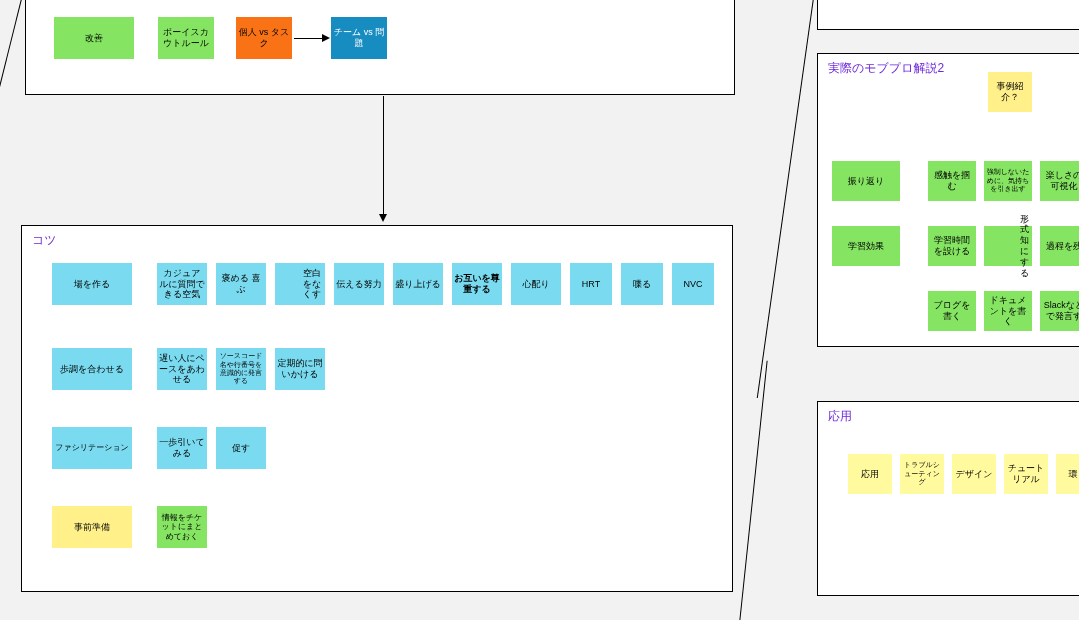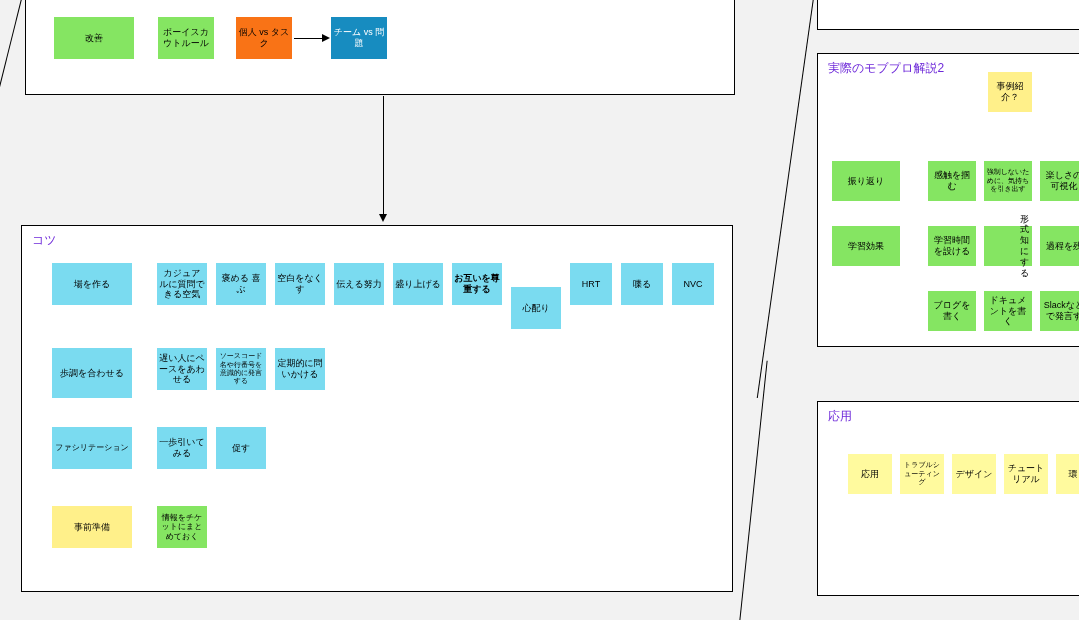--- a/index.html
+++ b/index.html
@@ -85,30 +85,30 @@
 
 <div class="arrow-line" style="left:383px; top:96px; width:1px; height:120px;"></div>
 <div class="arrow-head" style="left:379px; top:214px;"></div>
 
 <div class="frame" style="left:21px; top:225px; width:712px; height:367px;">
   <span class="frame-title">コツ</span>
 
   <div class="note blue" style="left:30px;  top:37px; width:80px; height:42px;">場を作る</div>
   <div class="note blue" style="left:135px; top:37px; width:50px; height:42px;">カジュアルに質問できる空気</div>
   <div class="note blue" style="left:194px; top:37px; width:50px; height:42px;">褒める 喜ぶ</div>
-  <div class="note blue" style="left:253px; top:37px; width:50px; height:42px;">空白をなくす</div>
+  <div class="note blue" style="left:253px; top:37px; width:50px; height:42px;padding-left:26px;">空白をなくす</div>
   <div class="note blue" style="left:312px; top:37px; width:50px; height:42px;">伝える努力</div>
   <div class="note blue" style="left:371px; top:37px; width:50px; height:42px;">盛り上げる</div>
   <div class="note blue" style="left:430px; top:37px; width:50px; height:42px;font-weight:bold;">お互いを尊重する</div>
-  <div class="note blue" style="left:489px; top:37px; width:50px; height:42px;margin-top:24px;">心配り</div>
+  <div class="note blue" style="left:489px; top:37px; width:50px; height:42px;">心配り</div>
   <div class="note blue" style="left:548px; top:37px; width:42px; height:42px;">HRT</div>
   <div class="note blue" style="left:599px; top:37px; width:42px; height:42px;">喋る</div>
   <div class="note blue" style="left:650px; top:37px; width:42px; height:42px;">NVC</div>
 
-  <div class="note blue" style="left:30px;  top:122px; width:80px; height:50px;">歩調を合わせる</div>
+  <div class="note blue" style="left:30px;  top:122px; width:80px; height:42px;">歩調を合わせる</div>
   <div class="note blue" style="left:135px; top:122px; width:50px; height:42px;">遅い人にペースをあわせる</div>
   <div class="note blue" style="left:194px; top:122px; width:50px; height:42px; font-size:7px;">ソースコード名や行番号を意識的に発言する</div>
   <div class="note blue" style="left:253px; top:122px; width:50px; height:42px;">定期的に問いかける</div>
 
   <div class="note blue" style="left:30px;  top:201px; width:80px; height:42px; font-size:8px;">ファシリテーション</div>
   <div class="note blue" style="left:135px; top:201px; width:50px; height:42px;">一歩引いてみる</div>
   <div class="note blue" style="left:194px; top:201px; width:50px; height:42px;">促す</div>
 
   <div class="note yellow" style="left:30px;  top:280px; width:80px; height:42px;">事前準備</div>
   <div class="note green" style="left:135px; top:280px; width:50px; height:42px; font-size:8px;">情報をチケットにまとめておく</div>

